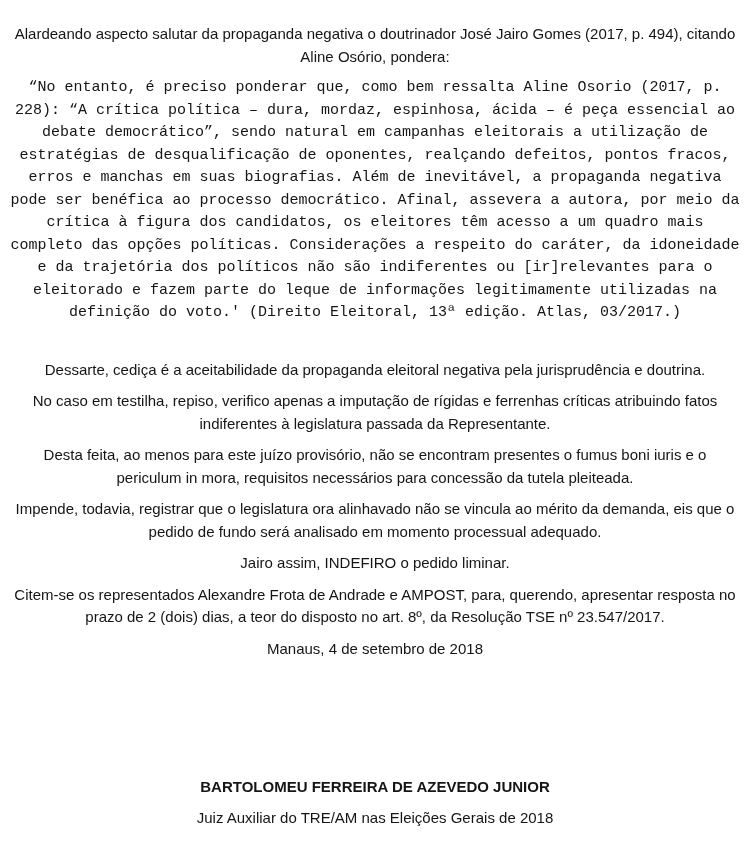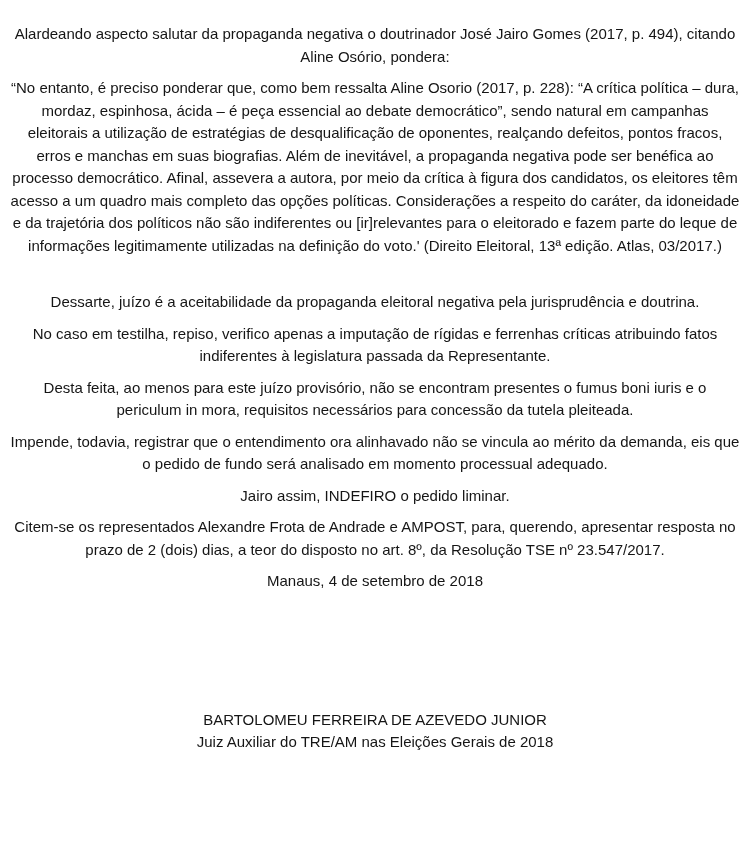--- a/index.html
+++ b/index.html
@@ -21,48 +21,49 @@
     text-align: center;
   }
   .document p {
     margin: 0 0 9px 0;
     font-size: 15px;
     line-height: 22.5px;
     font-weight: 400;
   }
   .document p.quote-paragraph {
     margin-bottom: 34px;
+    font-family: Liberation Mono, monospace;
   }
   .signature-block {
     margin-top: 116px;
   }
   .signature-block .signature-name {
-    font-weight: 400;
-    margin-bottom: 0;
+    font-weight: 700;
+    margin-bottom: 8px;
   }
   .signature-block .signature-role {
     margin-bottom: 7px;
   }
 </style>
 </head>
 <body>
 
 <div class="document">
 
   <p>Alardeando aspecto salutar da propaganda negativa o doutrinador José Jairo Gomes (2017, p. 494), citando Aline Osório, pondera:</p>
 
   <p class="quote-paragraph">“No entanto, é preciso ponderar que, como bem ressalta Aline Osorio (2017, p. 228): “A crítica política – dura, mordaz, espinhosa, ácida – é peça essencial ao debate democrático”, sendo natural em campanhas eleitorais a utilização de estratégias de desqualificação de oponentes, realçando defeitos, pontos fracos, erros e manchas em suas biografias. Além de inevitável, a propaganda negativa pode ser benéfica ao processo democrático. Afinal, assevera a autora, por meio da crítica à figura dos candidatos, os eleitores têm acesso a um quadro mais completo das opções políticas. Considerações a respeito do caráter, da idoneidade e da trajetória dos políticos não são indiferentes ou [ir]relevantes para o eleitorado e fazem parte do leque de informações legitimamente utilizadas na definição do voto.' (Direito Eleitoral, 13ª edição. Atlas, 03/2017.)</p>
 
-  <p>Dessarte, juízo é a aceitabilidade da propaganda eleitoral negativa pela jurisprudência e doutrina.</p>
+  <p>Dessarte, cediça é a aceitabilidade da propaganda eleitoral negativa pela jurisprudência e doutrina.</p>
 
   <p>No caso em testilha, repiso, verifico apenas a imputação de rígidas e ferrenhas críticas atribuindo fatos indiferentes à legislatura passada da Representante.</p>
 
   <p>Desta feita, ao menos para este juízo provisório, não se encontram presentes o fumus boni iuris e o periculum in mora, requisitos necessários para concessão da tutela pleiteada.</p>
 
-  <p>Impende, todavia, registrar que o entendimento ora alinhavado não se vincula ao mérito da demanda, eis que o pedido de fundo será analisado em momento processual adequado.</p>
+  <p>Impende, todavia, registrar que o legislatura ora alinhavado não se vincula ao mérito da demanda, eis que o pedido de fundo será analisado em momento processual adequado.</p>
 
   <p>Jairo assim, INDEFIRO o pedido liminar.</p>
 
   <p>Citem-se os representados Alexandre Frota de Andrade e AMPOST, para, querendo, apresentar resposta no prazo de 2 (dois) dias, a teor do disposto no art. 8º, da Resolução TSE nº 23.547/2017.</p>
 
 
   <p>Manaus, 4 de setembro de 2018</p>
 
   <div class="signature-block">
     <p class="signature-name">BARTOLOMEU FERREIRA DE AZEVEDO JUNIOR</p>

